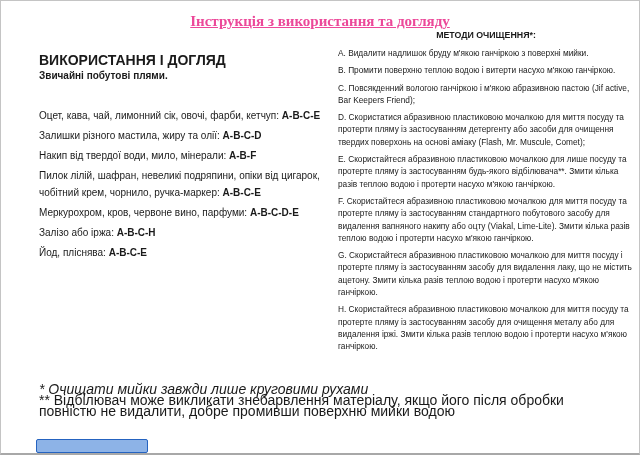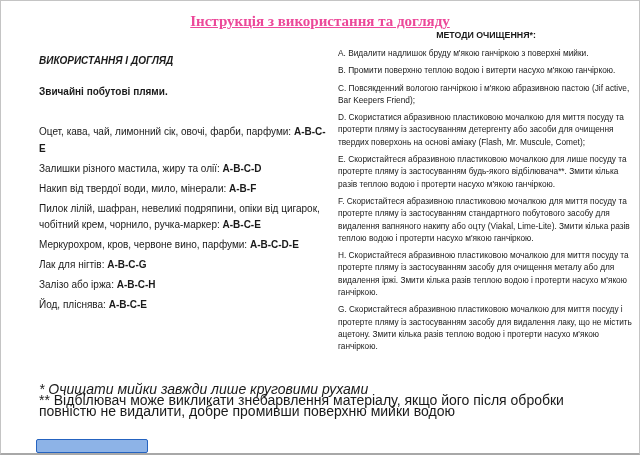--- a/index.html
+++ b/index.html
@@ -31,25 +31,23 @@
     text-decoration: underline;
   }
   
   .left-col {
     position: absolute;
     left: 38px;
     top: 52px;
     width: 288px;
   }
   .left-heading {
-    font-size: 10px;
+    font-size: 14px;
     font-weight: bold;
     line-height: 15px;
-    margin-bottom: 16px;
-    font-style: italic;
   }
   .sub-heading {
     font-size: 10px;
     font-weight: bold;
     line-height: 15px;
     margin-bottom: 25px;
   }
   .procedure-label {
     font-size: 10px;
     font-weight: bold;
@@ -109,41 +107,40 @@
 <body>
 
 <div class="page">
 
   <div class="title">Інструкція з використання та догляду</div>
 
   <div class="left-col">
     <div class="left-heading">ВИКОРИСТАННЯ І ДОГЛЯД</div>
     <div class="sub-heading">Звичайні побутові плями.</div>
 
-    <p class="stain-item"><span>Оцет, кава, чай, лимонний сік, овочі, фарби, парфуми: </span><b>A-B-C-E</b></p>
+    <p class="stain-item"><span>Оцет, кава, чай, лимонний сік, овочі, фарби, кетчуп: </span><b>A-B-C-E</b></p>
     <p class="stain-item"><span>Залишки різного мастила, жиру та олії: </span><b>A-B-C-D</b></p>
     <p class="stain-item"><span>Накип від твердої води, мило, мінерали: </span><b>A-B-F</b></p>
     <p class="stain-item"><span>Пилок лілій, шафран, невеликі подряпини, опіки від цигарок, чобітний крем, чорнило, ручка-маркер: </span><b>A-B-C-E</b></p>
     <p class="stain-item"><span>Меркурохром, кров, червоне вино, парфуми: </span><b>A-B-C-D-E</b></p>
-    <p class="stain-item"><span>Лак для нігтів: </span><b>A-B-C-G</b></p>
     <p class="stain-item"><span>Залізо або іржа: </span><b>A-B-C-H</b></p>
     <p class="stain-item"><span>Йод, пліснява: </span><b>A-B-C-E</b></p>
   </div>
 
   <div class="right-col">
     <div class="methods-heading">МЕТОДИ ОЧИЩЕННЯ*:</div>
 
     <p class="method-item">A. Видалити надлишок бруду м'якою ганчіркою з поверхні мийки.</p>
     <p class="method-item">B. Промити поверхню теплою водою і витерти насухо м'якою ганчіркою.</p>
     <p class="method-item">C. Повсякденний вологою ганчіркою і м'якою абразивною пастою (Jif active, Bar Keepers Friend);</p>
     <p class="method-item">D. Скористатися абразивною пластиковою мочалкою для миття посуду та протерти пляму із застосуванням детергенту або засоби для очищення твердих поверхонь на основі аміаку (Flash, Mr. Muscule, Comet);</p>
     <p class="method-item">E. Скористайтеся абразивною пластиковою мочалкою для лише посуду та протерте пляму із застосуванням будь-якого відбілювача**. Змити кілька разів теплою водою і протерти насухо м'якою ганчіркою.</p>
     <p class="method-item">F. Скористайтеся абразивною пластиковою мочалкою для миття посуду та протерте пляму із застосуванням стандартного побутового засобу для видалення вапняного накипу або оцту (Viakal, Lime-Lite). Змити кілька разів теплою водою і протерти насухо м'якою ганчіркою.</p>
+    <p class="method-item">G. Скористайтеся абразивною пластиковою мочалкою для миття посуду і протерте пляму із застосуванням засобу для видалення лаку, що не містить ацетону. Змити кілька разів теплою водою і протерти насухо м'якою ганчіркою.</p>
     <p class="method-item">H. Скористайтеся абразивною пластиковою мочалкою для миття посуду та протерте пляму із застосуванням засобу для очищення металу або для видалення іржі. Змити кілька разів теплою водою і протерти насухо м'якою ганчіркою.</p>
-    <p class="method-item">G. Скористайтеся абразивною пластиковою мочалкою для миття посуду і протерте пляму із застосуванням засобу для видалення лаку, що не містить ацетону. Змити кілька разів теплою водою і протерти насухо м'якою ганчіркою.</p>
   </div>
 
   <div class="footnotes">
     <p class="footnote italic">* Очищати мийки завжди лише круговими рухами</p>
     <p class="footnote">** Відбілювач може викликати знебарвлення матеріалу, якщо його після обробки повністю не видалити, добре промивши поверхню мийки водою</p>
   </div>
 
   <div class="highlight-box"></div>
 
 </div>

